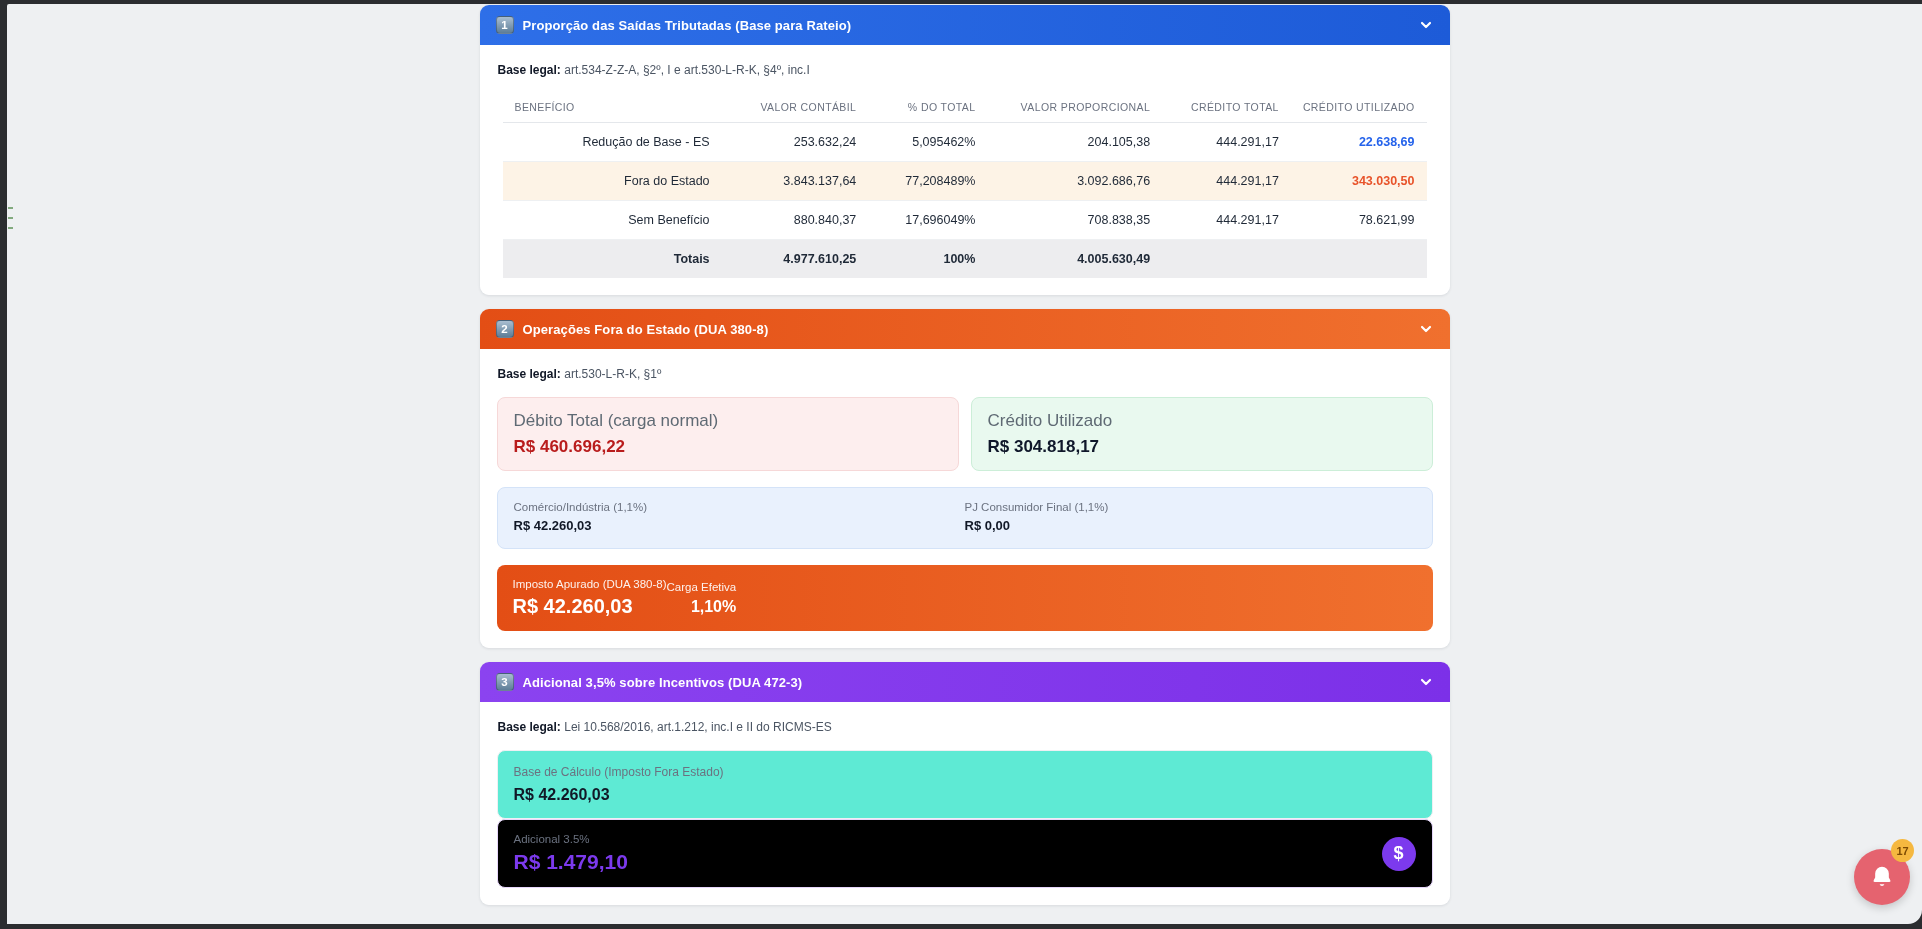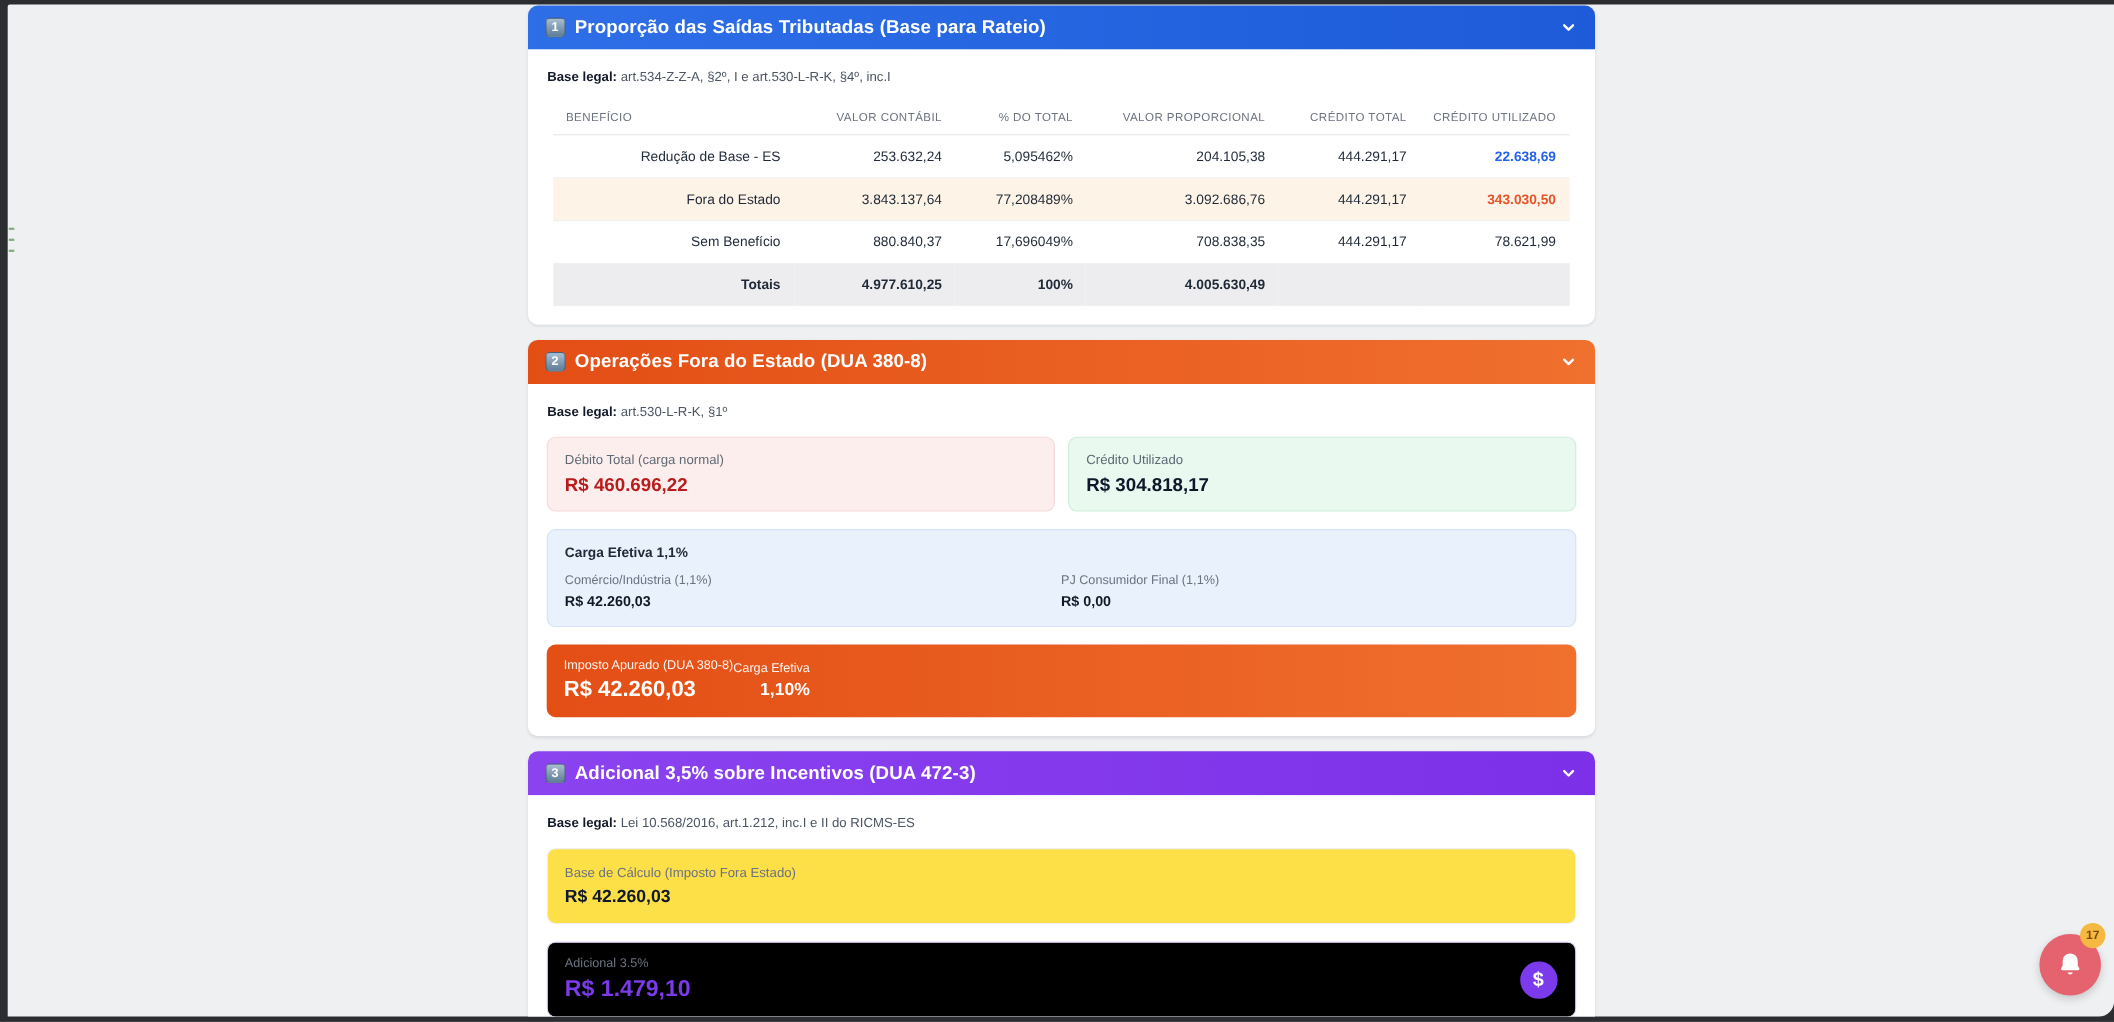--- a/index.html
+++ b/index.html
@@ -21,21 +21,21 @@
 
   
   .panel { margin-bottom:14px; border-radius:9px; box-shadow:0 1px 3px rgba(20,30,50,.10); }
   .panel-header {
     height:40px; display:flex; align-items:center; gap:9px;
     padding:0 16px; border-radius:9px 9px 0 0; cursor:pointer;
   }
   .panel-header.p1 { background:linear-gradient(90deg,#2e6fe8,#1d5bd8); }
   .panel-header.p2 { background:linear-gradient(90deg,#e34e15,#f0702e); }
   .panel-header.p3 { background:linear-gradient(90deg,#8b43f0,#7c30e8); }
-  .panel-title { color:#fff; font-size:17px; font-weight:700; letter-spacing:.1px; }
+  .panel-title { color:#fff; font-size:13px; font-weight:700; letter-spacing:.1px; }
   .keycap {
     width:18px; height:18px; border-radius:4px; flex:0 0 auto;
     background:linear-gradient(180deg,#a9bed1,#5d7d97);
     border:1px solid rgba(40,60,80,.45);
     color:#fff; font-size:11.5px; font-weight:700;
     display:flex; align-items:center; justify-content:center;
   }
   .chevron { margin-left:auto; width:16px; height:16px; display:flex; }
   .panel-body { background:#fff; border-radius:0 0 9px 9px; padding:18px 17px 17px; }
 
@@ -56,21 +56,21 @@
   tr.row-highlight td { background:#fdf3e6; }
   tr.row-total td { background:#ededef; font-weight:700; border-bottom:none; }
   td.val-blue { color:#2563eb; font-weight:600; }
   td.val-orange { color:#e8532a; font-weight:600; }
   .col-beneficio{width:24%} .col-contabil{width:16%} .col-pct{width:13%}
   .col-prop{width:19%} .col-credtotal{width:14%} .col-credutil{width:14%}
 
   
   .card-row { display:grid; grid-template-columns:1fr 1fr; gap:12px; margin:0 0 16px; }
   .stat-card { border-radius:8px; padding:13px 16px; }
-  .stat-card .lbl { font-size:12px; color:#5f6a74; margin-bottom:6px; }
+  .stat-card .lbl { font-size:17px; color:#5f6a74; margin-bottom:6px; }
   .stat-card .val { font-size:17px; font-weight:700; }
   .stat-card.red { background:#fdeeee; border:1px solid #f6d8d8; }
   .stat-card.red .val { color:#b91c1c; }
   .stat-card.green { background:#e9f9ef; border:1px solid #cceed8; }
   .stat-card.green .val { color:#0f172a; }
 
   .info-blue { background:#e9f1fd; border:1px solid #d4e3f8; border-radius:8px; padding:13px 16px 15px; margin-bottom:16px; }
   .info-blue .title { font-size:12.5px; font-weight:700; color:#1f2937; margin-bottom:13px; }
   .info-blue .cols { display:grid; grid-template-columns:1fr 1fr; }
   .info-blue .lbl { font-size:11.5px; color:#6b7280; margin-bottom:5px; }
@@ -79,21 +79,21 @@
   .band-orange {
     background:linear-gradient(90deg,#e34e15,#f0702e);
     border-radius:8px; padding:13px 16px; color:#fff;
     display:flex; align-items:center; justify-content:flex-start;
   }
   .band-orange .lbl { font-size:11.5px; opacity:.92; margin-bottom:5px; }
   .band-orange .val { font-size:20px; font-weight:700; }
   .band-orange .right { text-align:right; }
   .band-orange .right .val { font-size:16px; }
 
-  .card-gray { background:#fde047; border:1px solid #eef0f3; border-radius:8px; padding:14px 16px; margin-bottom:16px; }
+  .card-gray { background:#5eead4; border:1px solid #eef0f3; border-radius:8px; padding:14px 16px; }
   .card-gray .lbl { font-size:12px; color:#6b7280; margin-bottom:7px; }
   .card-gray .val { font-size:16px; font-weight:700; color:#111827; }
 
   .card-purple {
     background:#000000; border:1px solid #e6d6fb; border-radius:8px;
     padding:13px 16px; display:flex; align-items:center; justify-content:space-between;
   }
   .card-purple .lbl { font-size:11.5px; color:#6b7280; margin-bottom:5px; }
   .card-purple .val { font-size:21px; font-weight:700; color:#7c3aed; }
   .dollar-circle {
@@ -210,21 +210,20 @@
           <div class="stat-card red">
             <div class="lbl">Débito Total (carga normal)</div>
             <div class="val">R$ 460.696,22</div>
           </div>
           <div class="stat-card green">
             <div class="lbl">Crédito Utilizado</div>
             <div class="val">R$ 304.818,17</div>
           </div>
         </div>
         <div class="info-blue">
-          <div class="title">Carga Efetiva 1,1%</div>
           <div class="cols">
             <div>
               <div class="lbl">Comércio/Indústria (1,1%)</div>
               <div class="val">R$ 42.260,03</div>
             </div>
             <div>
               <div class="lbl">PJ Consumidor Final (1,1%)</div>
               <div class="val">R$ 0,00</div>
             </div>
           </div>

